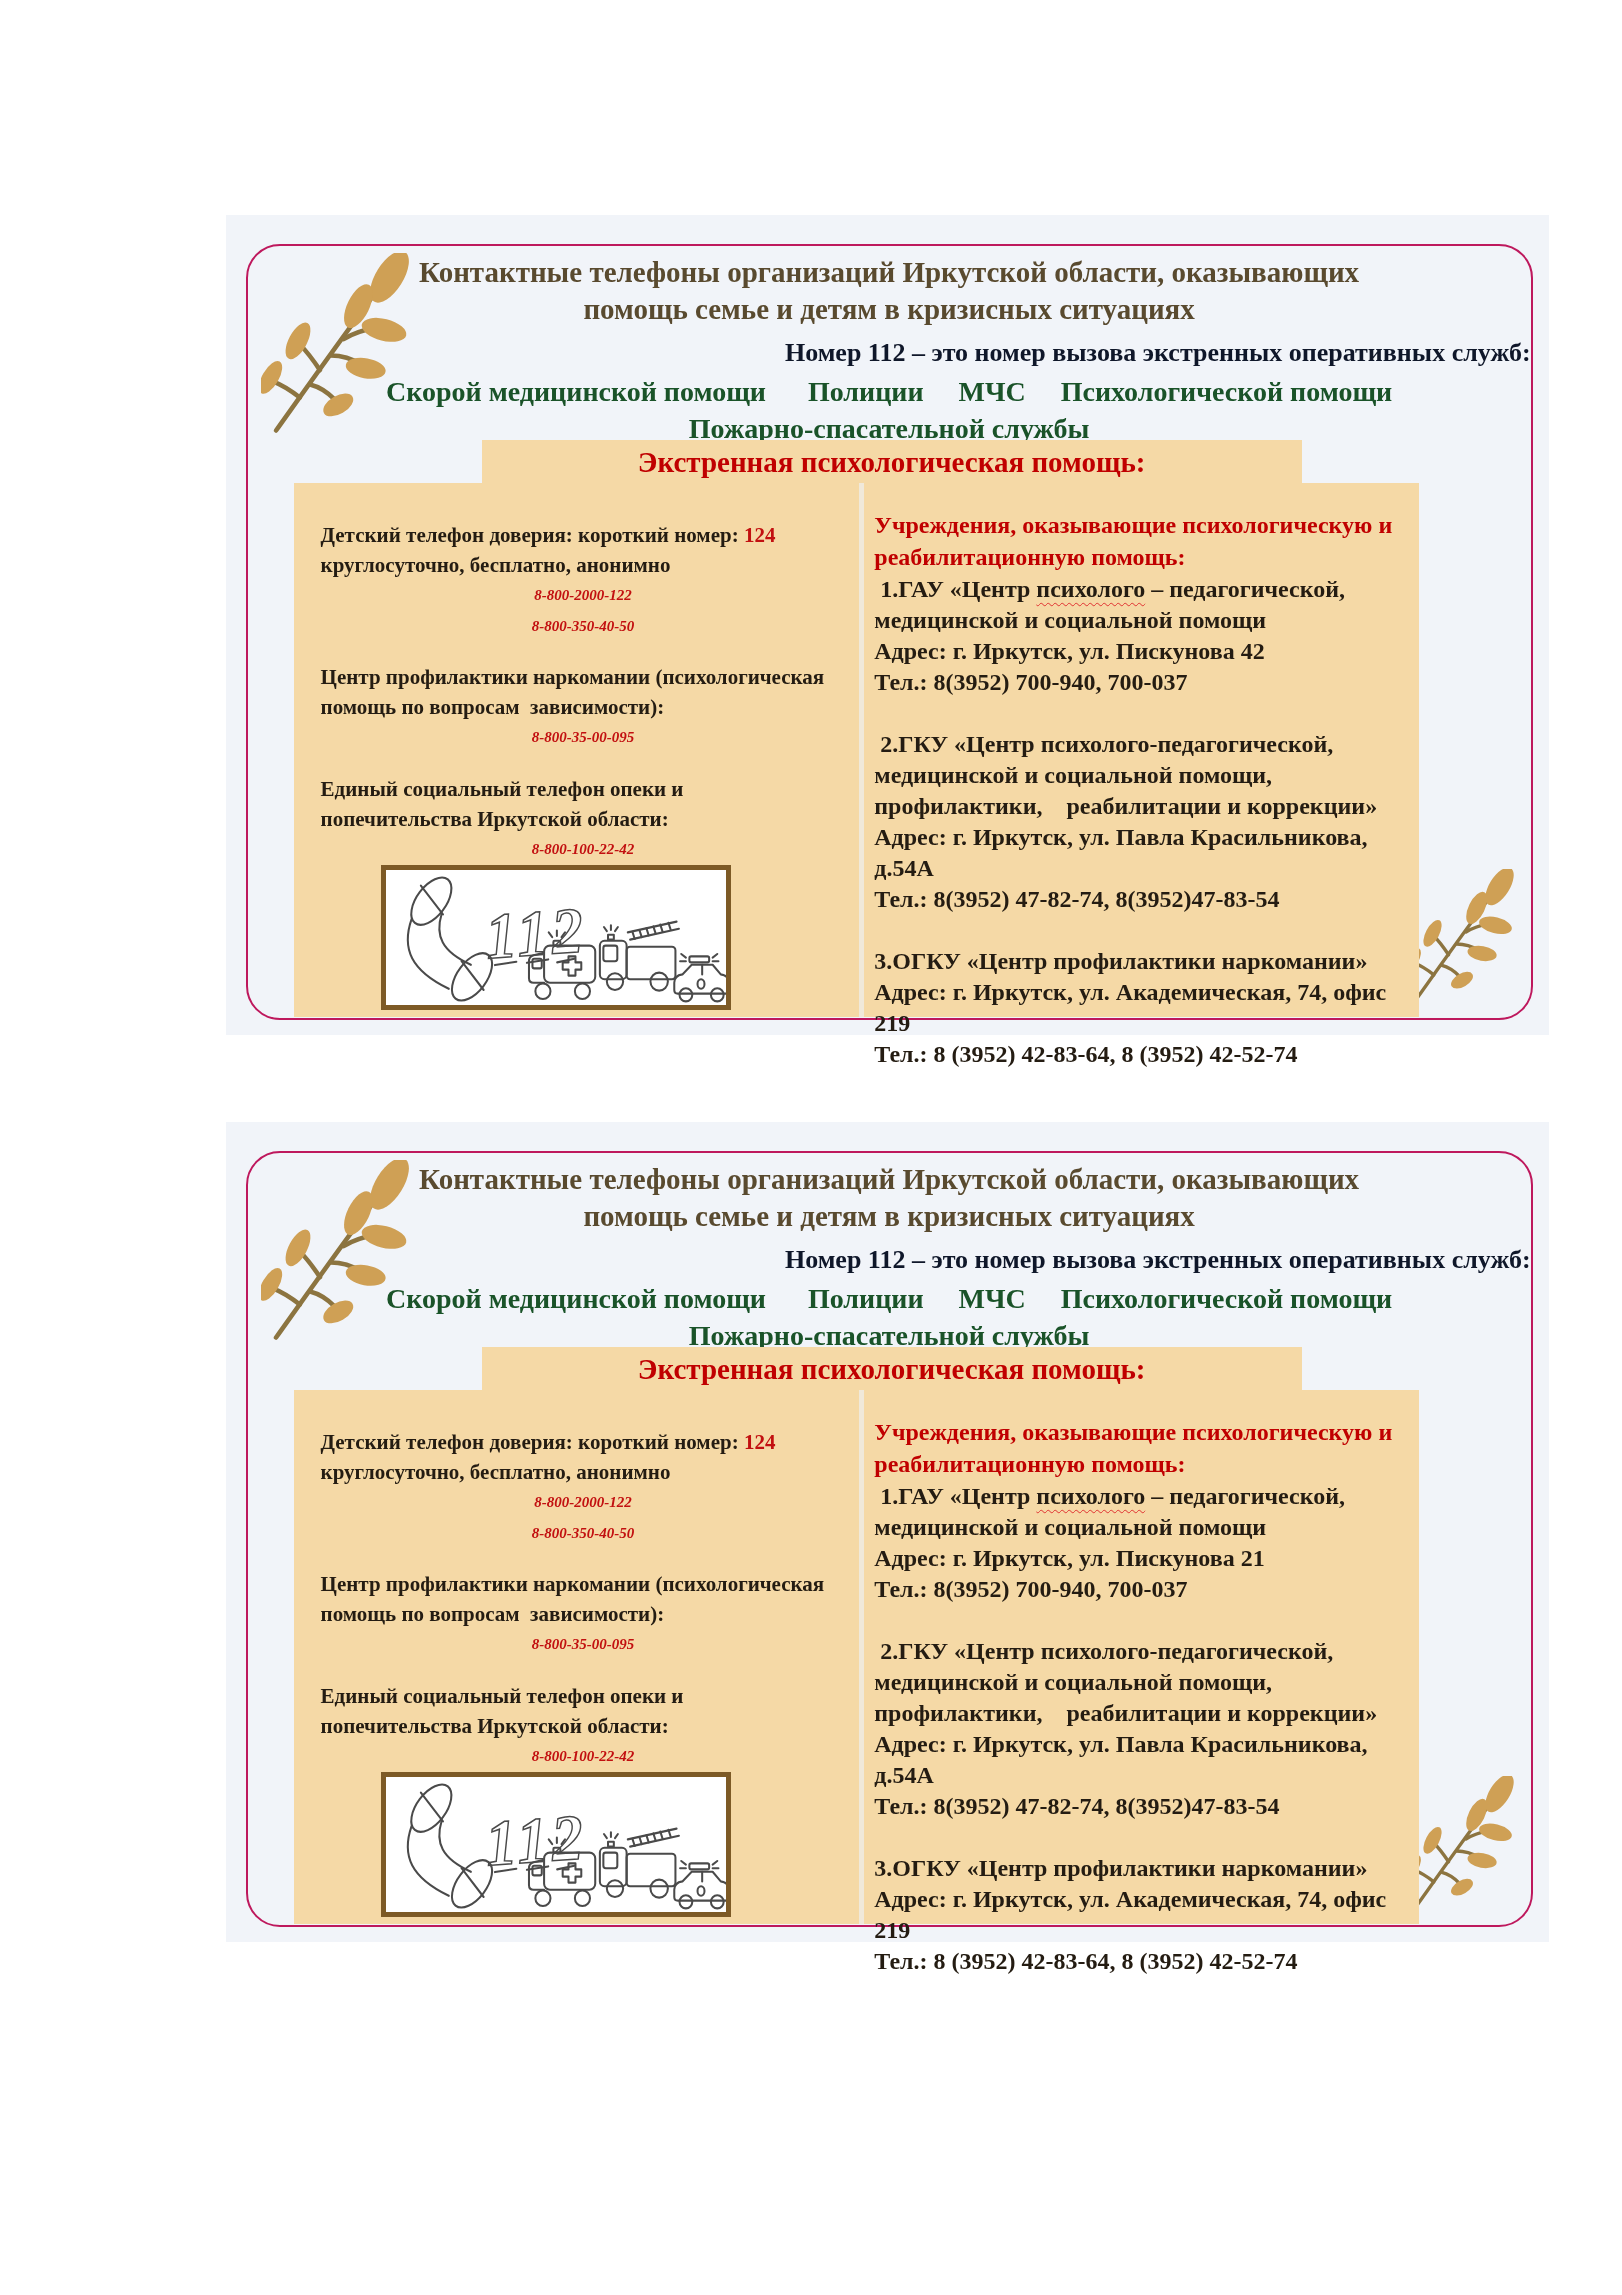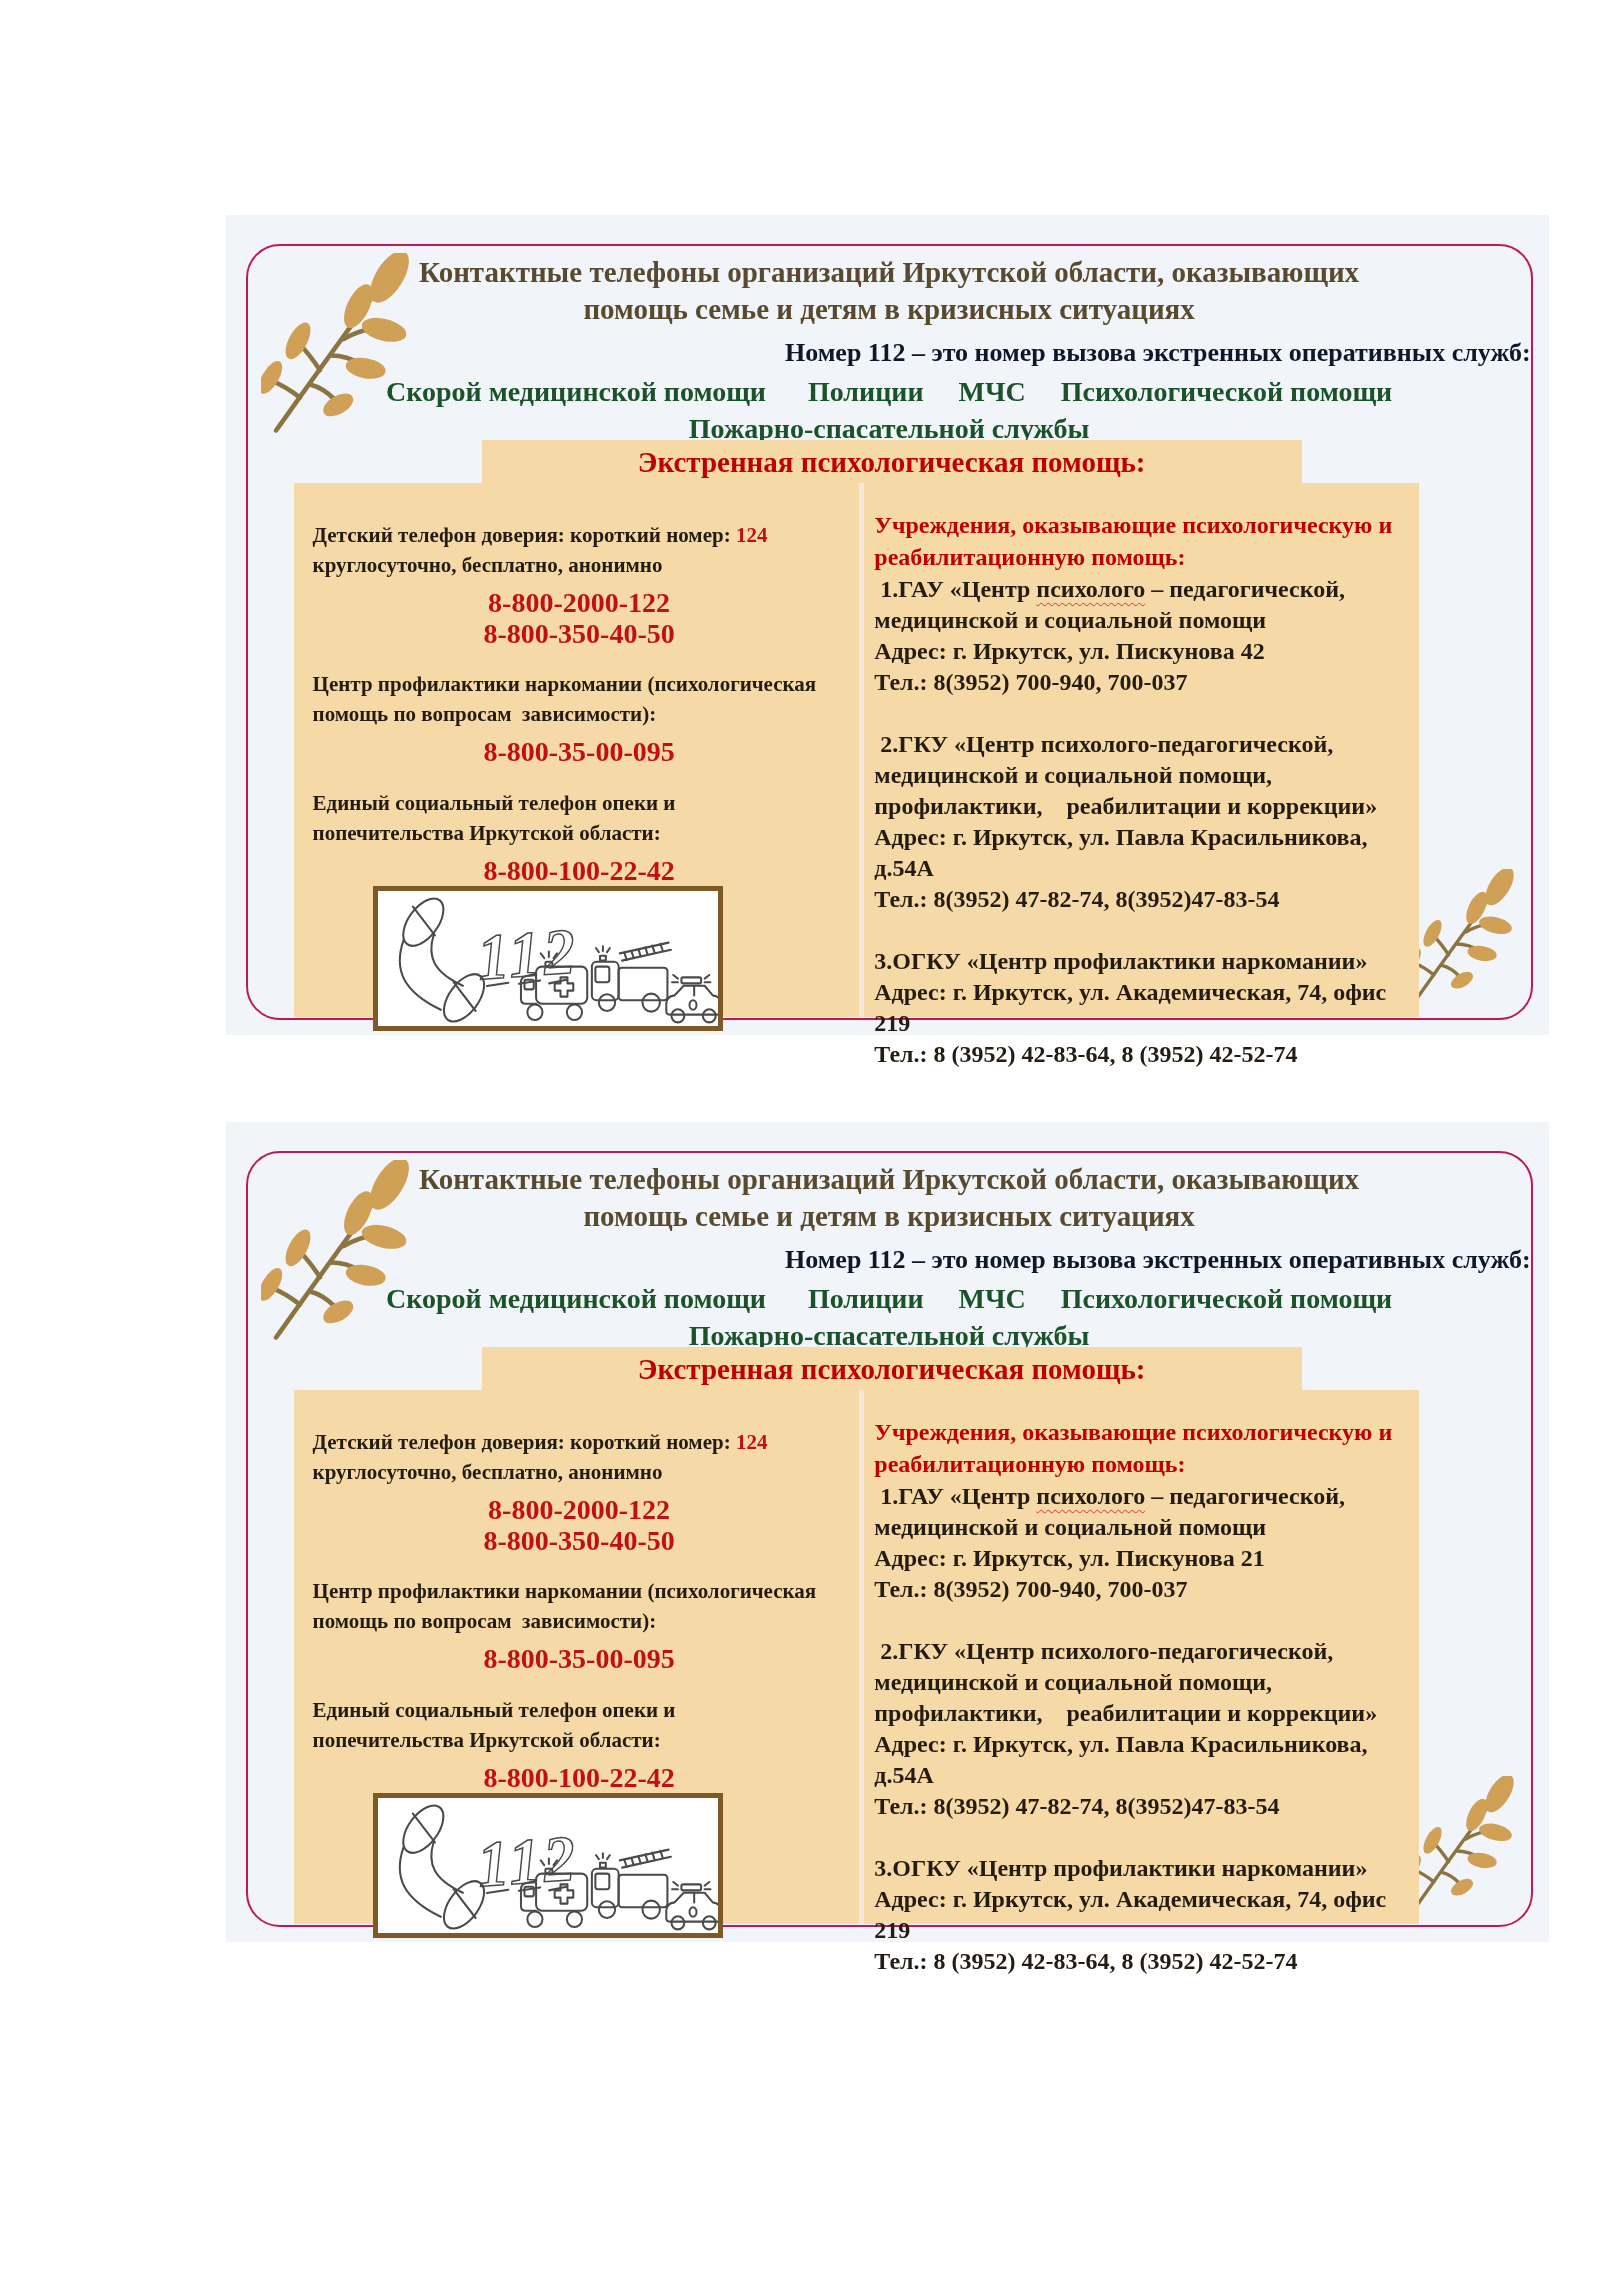--- a/index.html
+++ b/index.html
@@ -16,26 +16,26 @@
   .l112{position:absolute;left:0;top:88px;width:100%;text-align:right;
         font-size:26px;line-height:38px;color:#0f172a;}
   .svc1{position:absolute;left:0;top:127px;width:100%;text-align:center;
         font-size:28px;line-height:38px;color:#1a5329;}
   .svc2{position:absolute;left:0;top:164px;width:100%;text-align:center;
         font-size:28px;line-height:38px;color:#1a5329;}
   .band{position:absolute;left:234px;top:194px;width:820px;height:44px;background:#f5d9a6;
         color:#c00000;font-size:29px;line-height:44px;text-align:center;}
   .main{position:absolute;left:46px;top:237px;width:1125px;height:534px;background:#f5d9a6;
         display:flex;}
-  .lcol{width:565px;box-sizing:border-box;padding:37px 13px 0 19px;
+  .lcol{width:565px;box-sizing:border-box;padding:37px 13px 0 27px;
         font-size:21px;line-height:30px;color:#241c12;}
   .coldiv{width:5.2px;background:#f0e9da;}
   .rcol{flex:1;box-sizing:border-box;padding:26px 6.5px 0 10.5px;
         font-size:24px;line-height:31px;color:#241c12;}
-  .phones{text-align:center;color:#c21010;font-size:28px;line-height:31px;margin-top:7px;}
+  .phones{text-align:center;color:#c21010;font-size:15px;line-height:31px;margin-top:0;font-style:italic;}
   .gap30{margin-top:19.6px}
   .gap32{margin-top:21px}
   .red{color:#c21010}
   .rhead{color:#c00000;line-height:32px;}
   .org1{margin-top:1.3px}
   .org{margin-top:31px}
   .wavy{text-decoration:underline;text-decoration-style:wavy;text-decoration-color:#e03131;
         text-decoration-thickness:1.3px;text-underline-offset:4.6px;}
   .imgbox{margin:0 0 0 60px;width:350px;height:145px;background:#ffffff;
           border:5.2px solid #7d5a26;box-sizing:border-box;}

